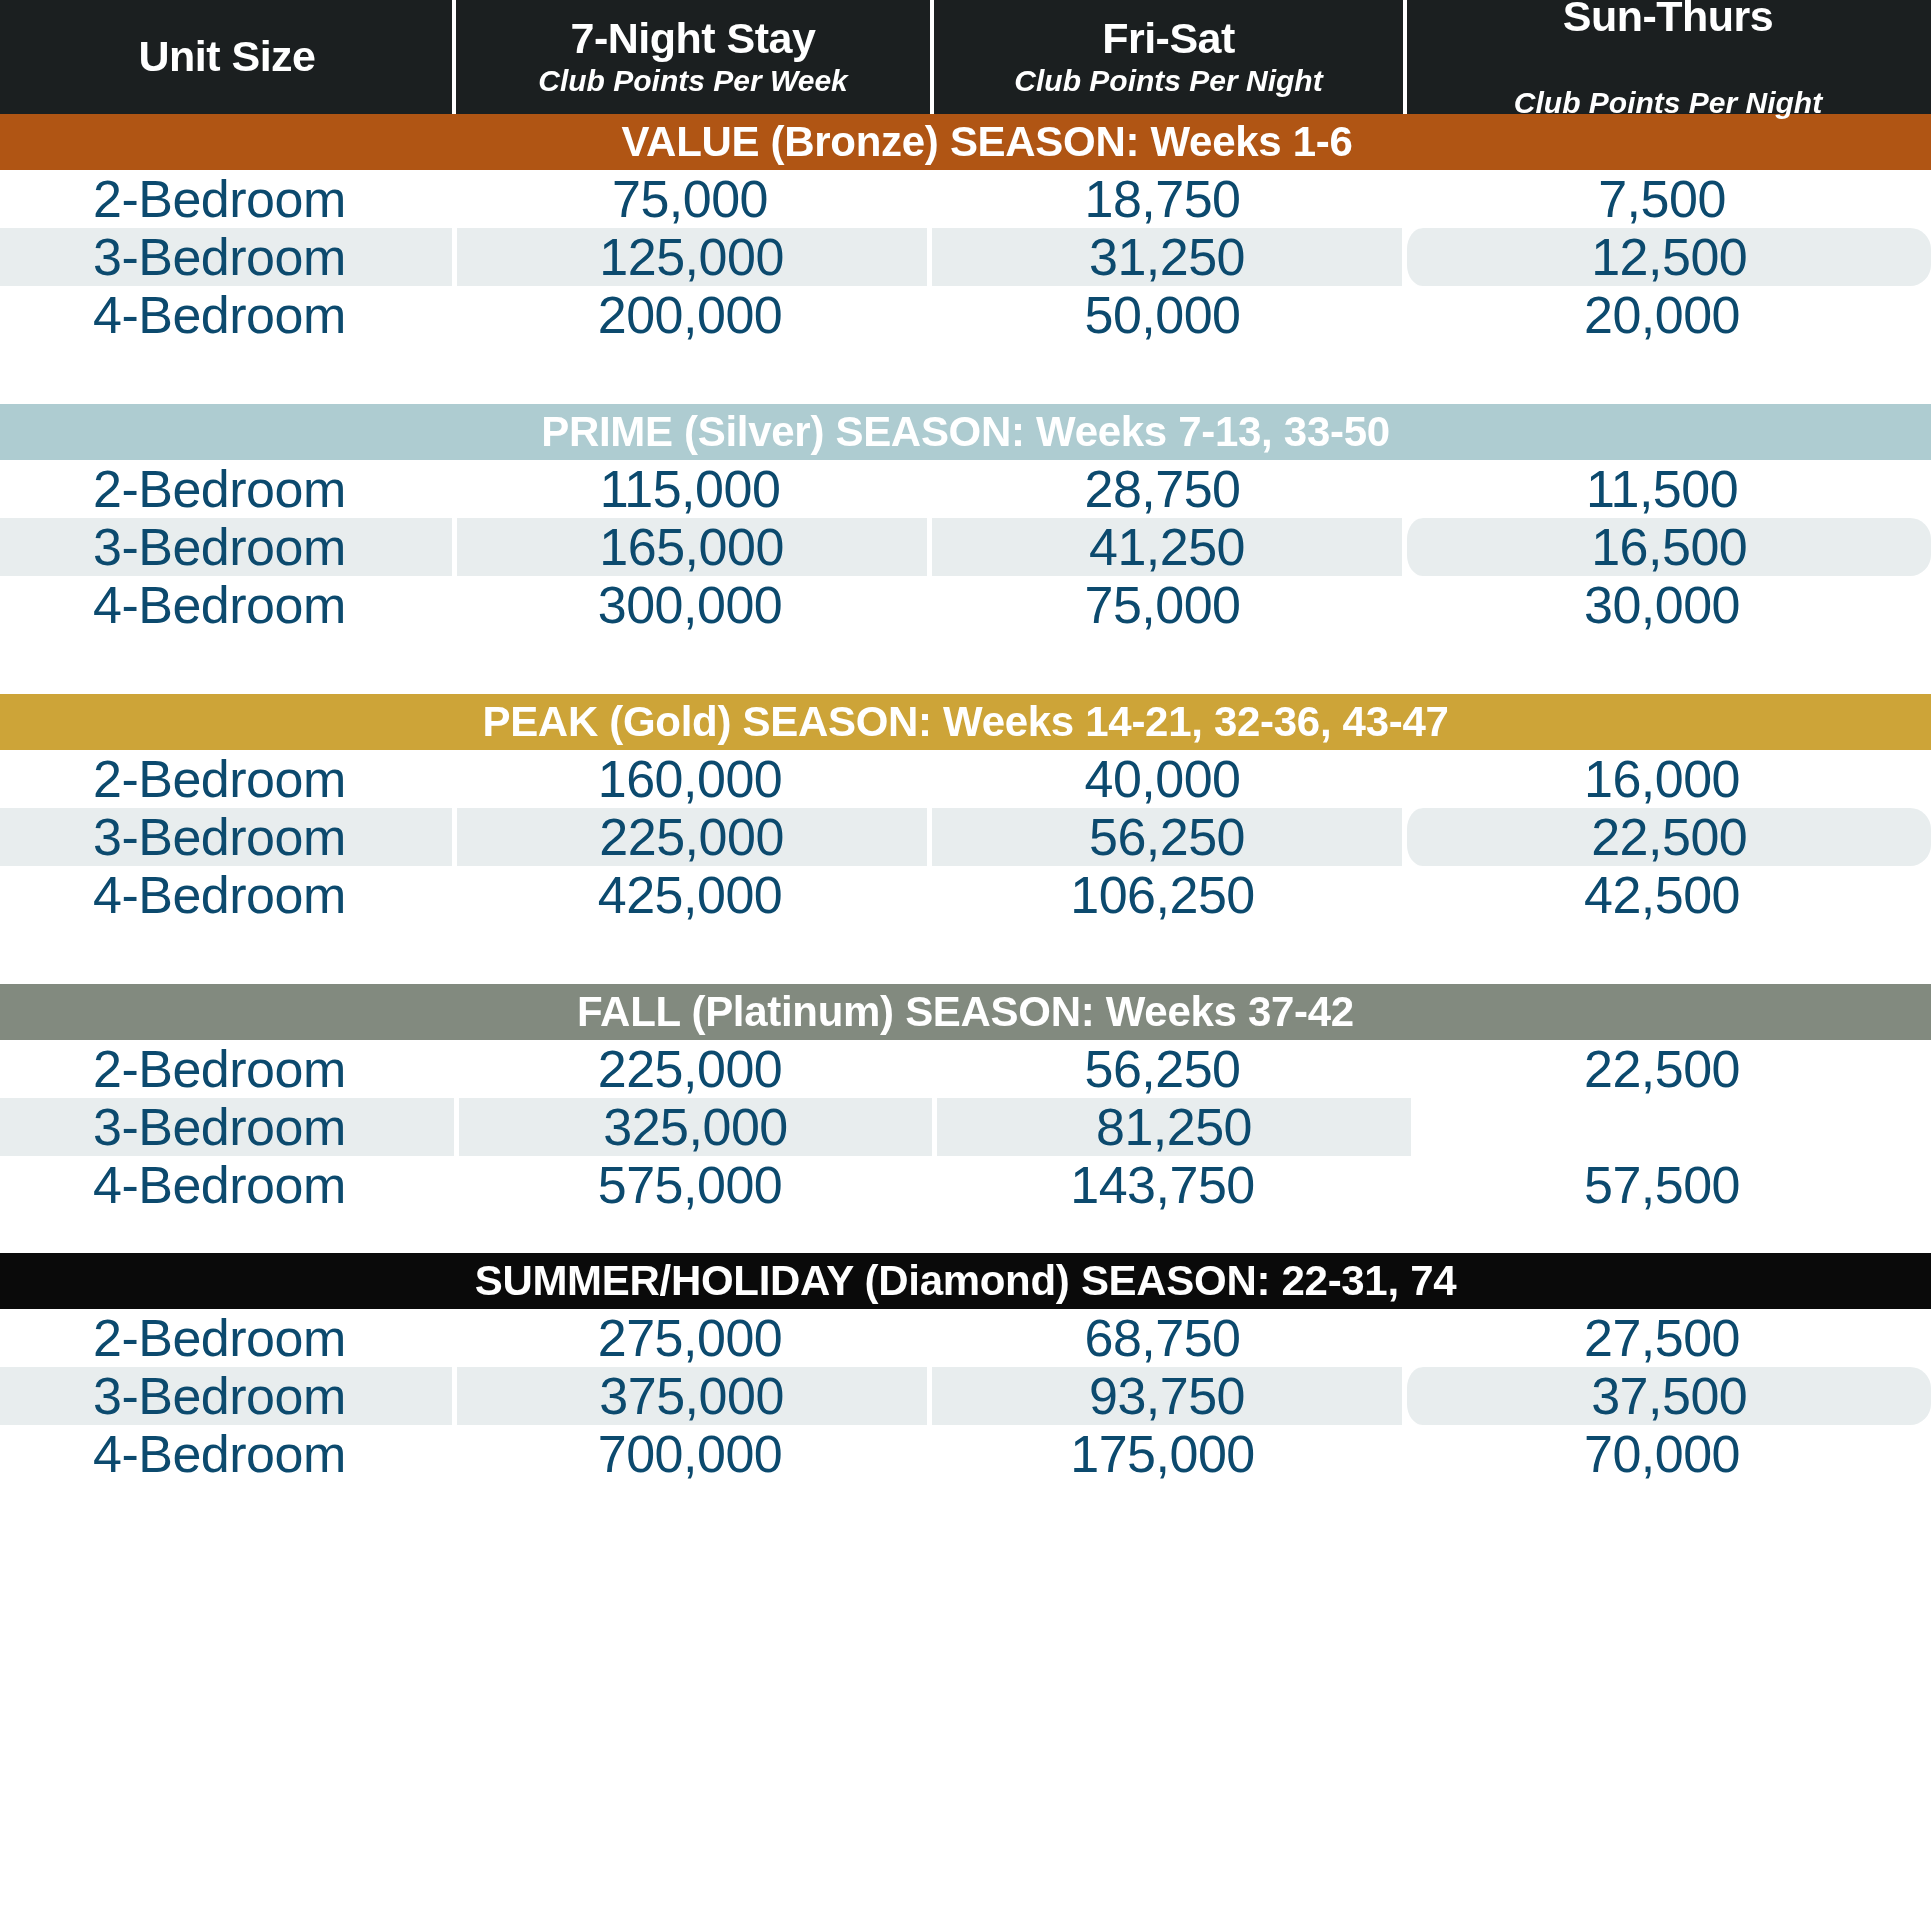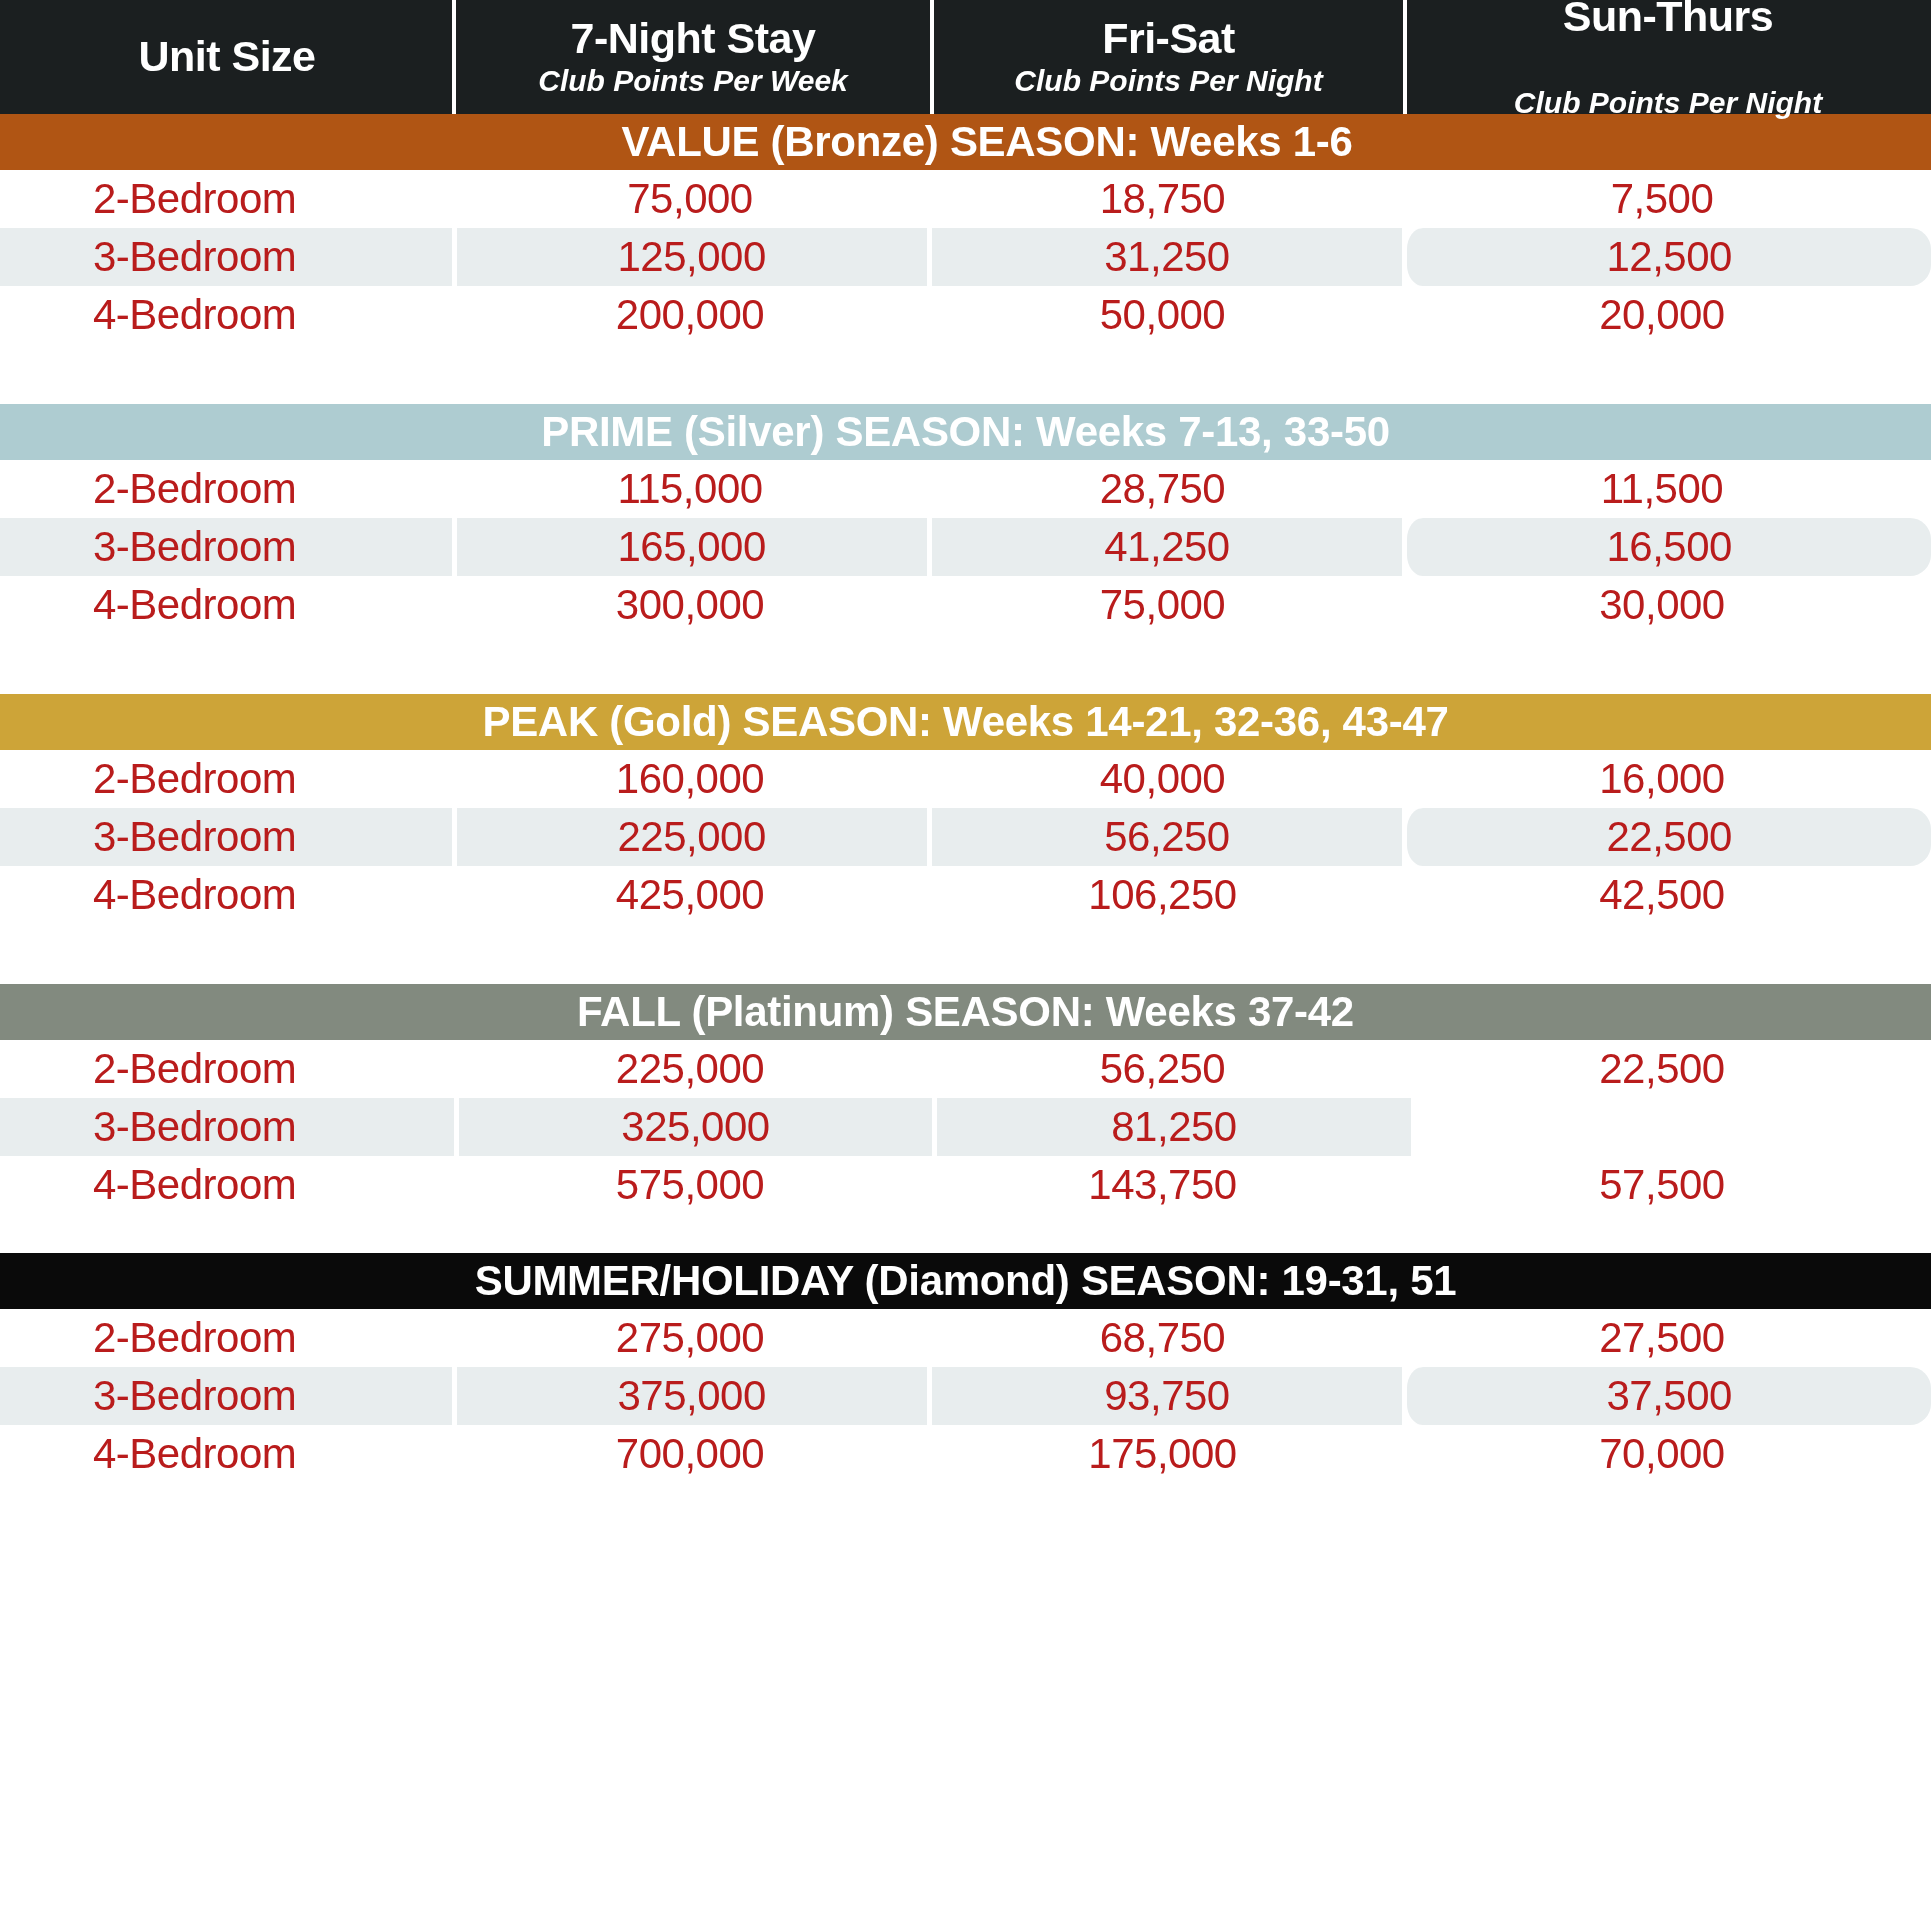--- a/index.html
+++ b/index.html
@@ -87,22 +87,22 @@
     height: 58px;
   }
   .row.shaded .cell { background: #e8edee; }
   .row.shaded .cell + .cell { border-left: 5.8px solid #ffffff; }
 
   .cell {
     box-sizing: border-box;
     display: flex;
     align-items: center;
     justify-content: center;
-    font-size: 42px;
-    color: #b91c1c;
+    font-size: 52px;
+    color: #0c4a6e;
     letter-spacing: -0.5px;
     background: #ffffff;
     white-space: nowrap;
   }
   .row.shaded .cell:first-child { border-left: none; }
 
   .cell.unit {
     width: 454px;
     justify-content: flex-start;
     padding-left: 93px;
@@ -221,21 +221,21 @@
           <div class="cell v2">81,250</div>
         </div>
         <div class="row">
           <div class="cell unit">4-Bedroom</div>
           <div class="cell v1">575,000</div>
           <div class="cell v2">143,750</div>
           <div class="cell v3">57,500</div>
         </div>
       </div>
       <div class="gap small"></div>
-      <div class="season-band" style="background: rgb(10, 10, 10);">SUMMER/HOLIDAY (Diamond) SEASON: 19-31, 51</div>
+      <div class="season-band" style="background: rgb(10, 10, 10);">SUMMER/HOLIDAY (Diamond) SEASON: 22-31, 74</div>
       <div class="rows">
         <div class="row">
           <div class="cell unit">2-Bedroom</div>
           <div class="cell v1">275,000</div>
           <div class="cell v2">68,750</div>
           <div class="cell v3">27,500</div>
         </div>
         <div class="row shaded">
           <div class="cell unit">3-Bedroom</div>
           <div class="cell v1">375,000</div>

